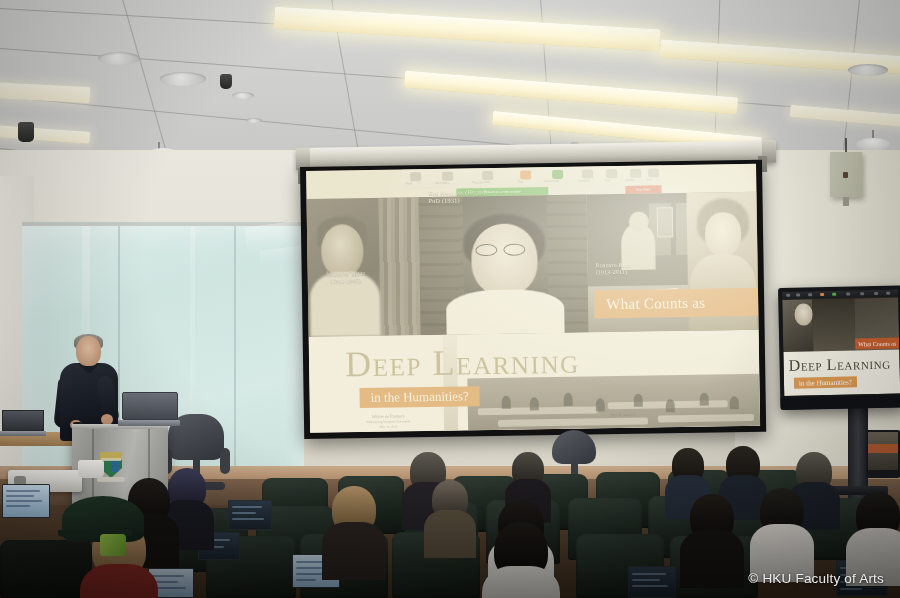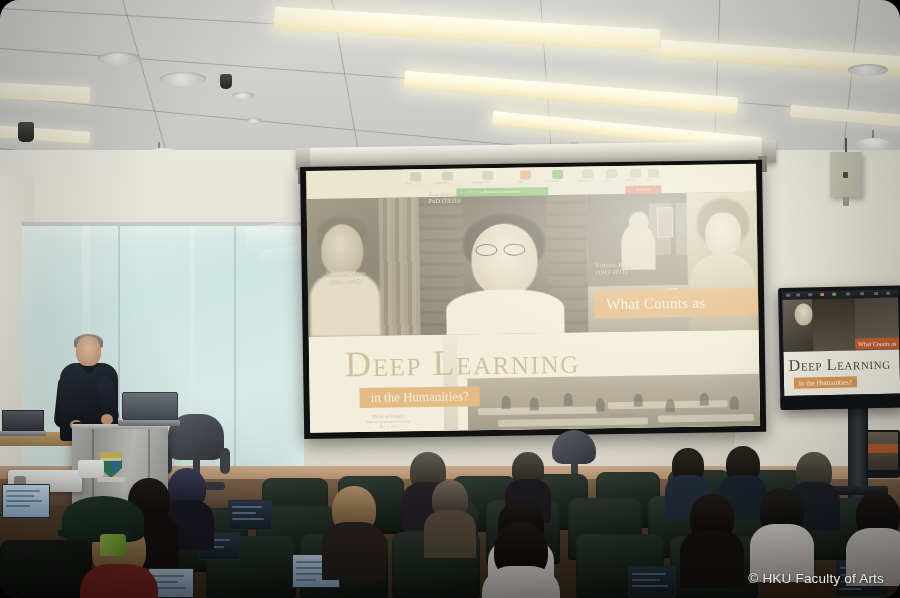--- a/index.html
+++ b/index.html
@@ -2,21 +2,20 @@
 <html><head>
 <meta charset="utf-8">
 <style>
   * { margin:0; padding:0; box-sizing:border-box; }
   html,body { background:#000; }
   body { font-family:"Liberation Sans", sans-serif; }
 
   #scene {
     position:relative; width:900px; height:598px; overflow:hidden;
     background:#1b1a18;
-    border-radius:19px;
   }
 
   
   .ceiling {
     position:absolute; left:0; top:0; width:900px; height:215px;
     background:linear-gradient(#d8d8d6 0%, #cfcfcd 40%, #c3c3c1 100%);
     overflow:hidden;
   }
   .ceil-tile-lines { position:absolute; inset:0; }
   .ceil-tile-lines i {

